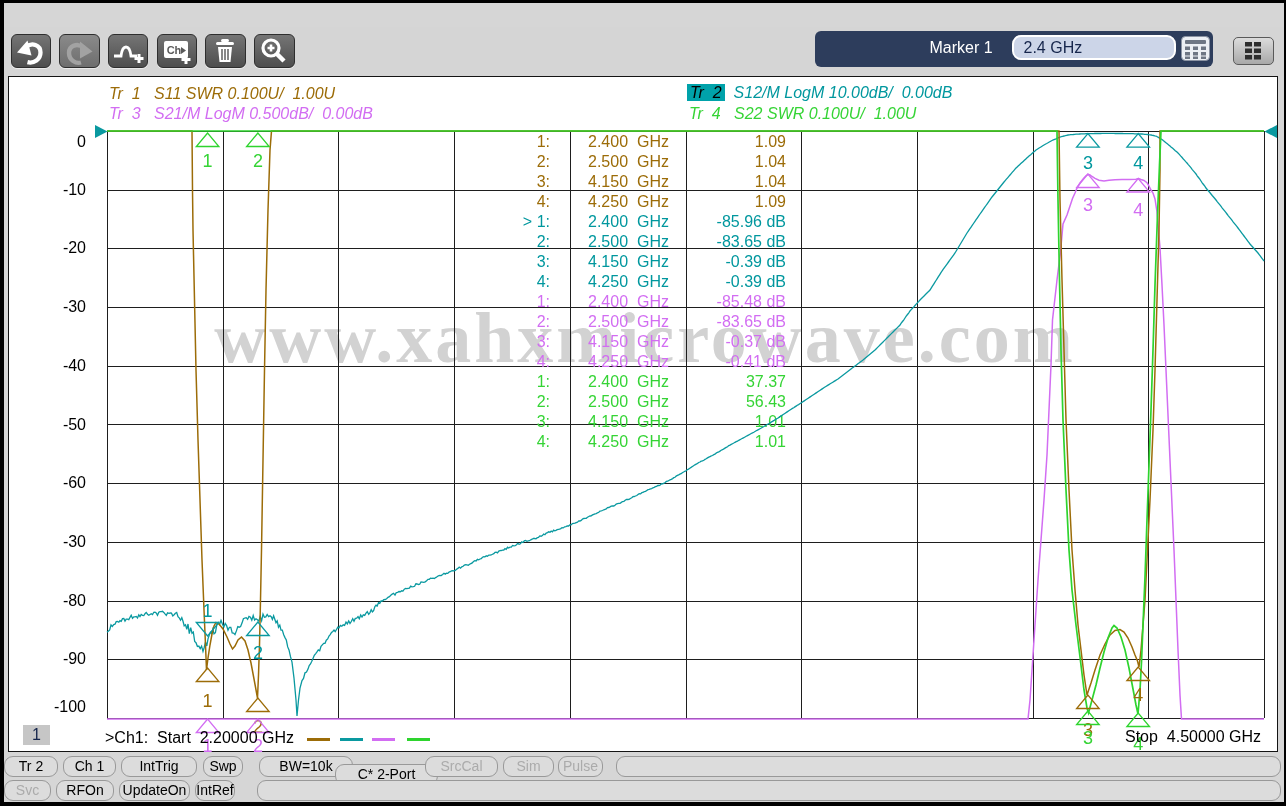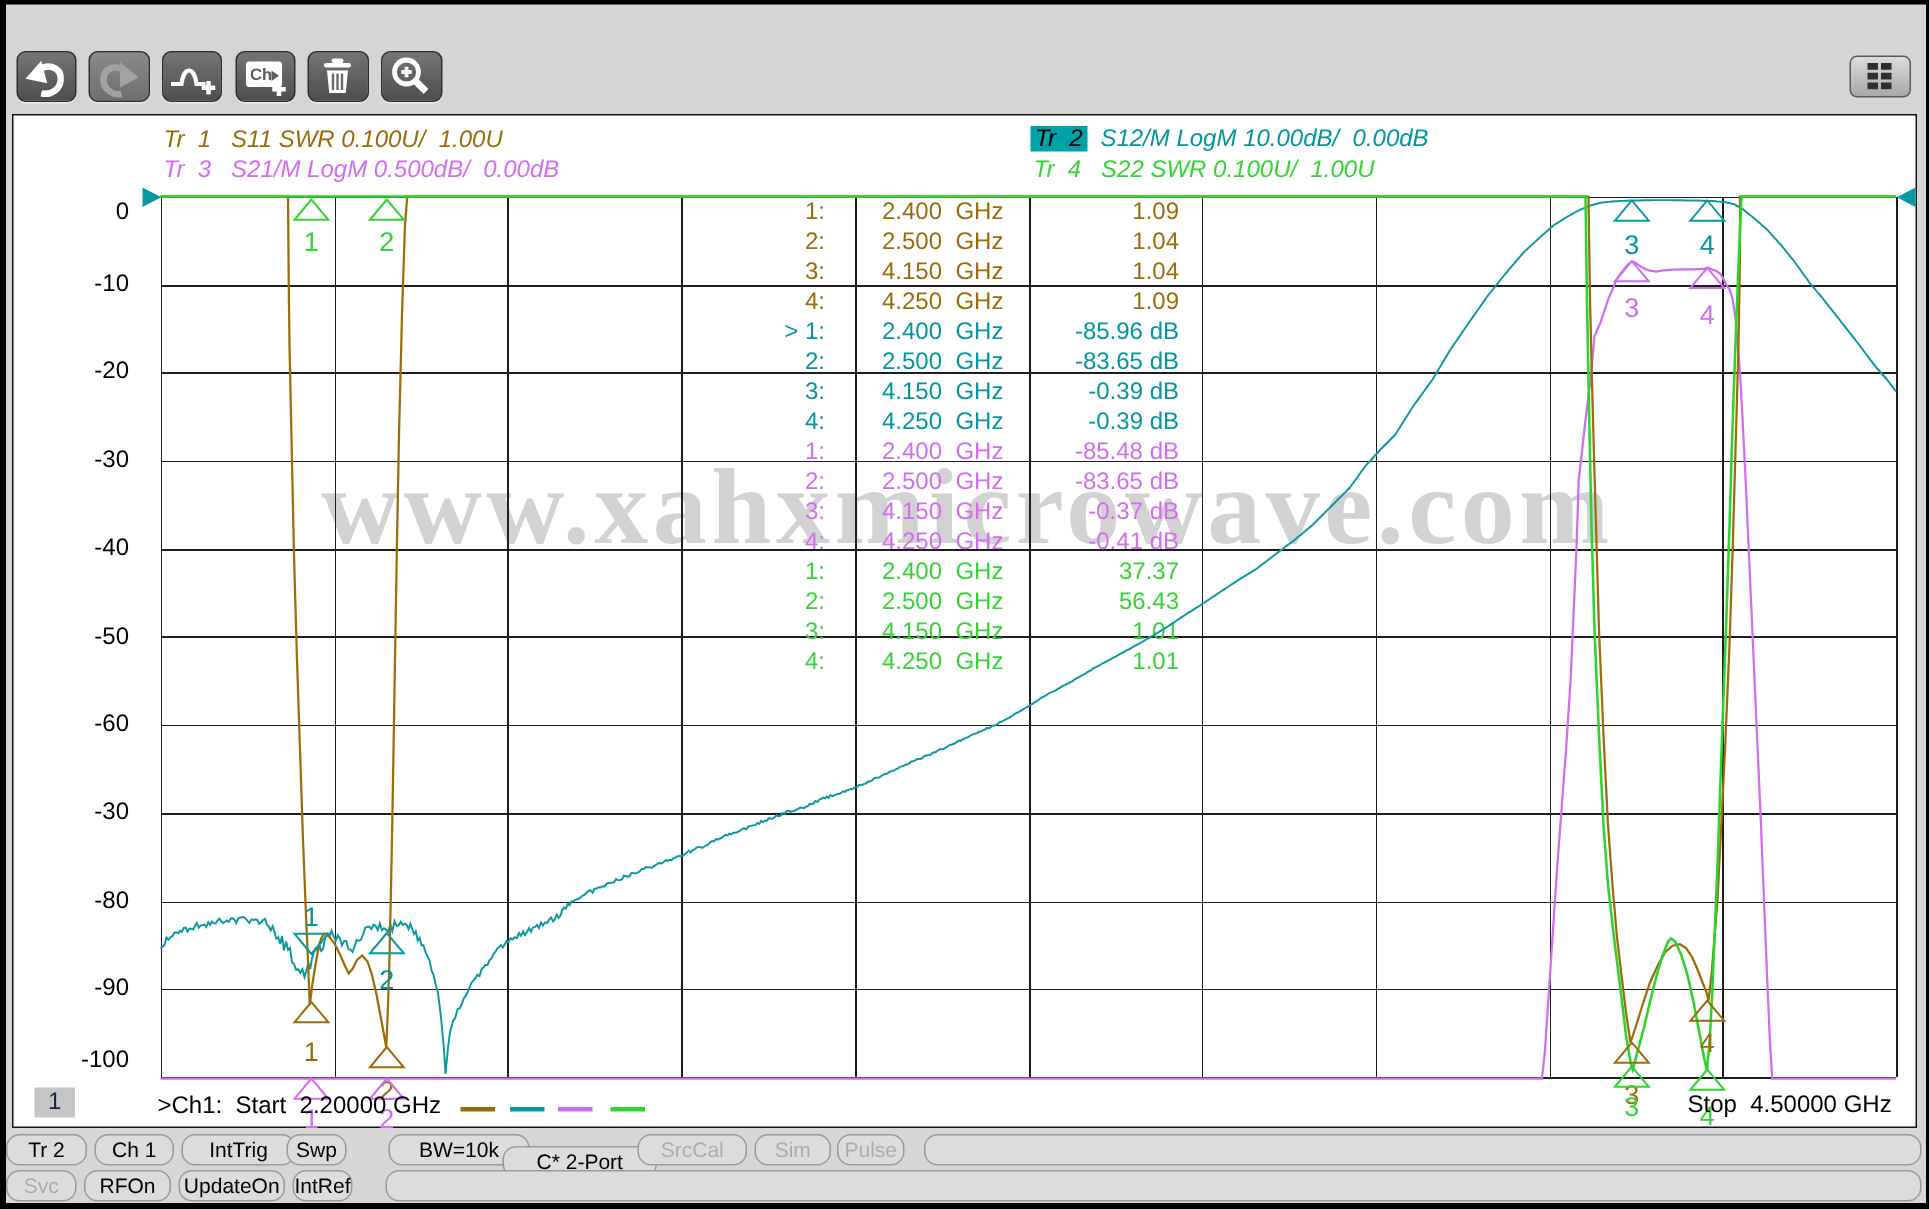--- a/index.html
+++ b/index.html
@@ -69,39 +69,58 @@
           <path d="M17 15 v11 M20 15 v11 M23 15 v11" stroke="#6a6a6a" stroke-width="1.6"></path>
         </svg>
       </div>
       <div class="tbtn" style="left:250.5px">
         <svg width="40" height="34" viewBox="0 0 40 34">
           <circle cx="17" cy="14" r="8" fill="none" stroke="#fff" stroke-width="3.2"></circle>
           <path d="M17 10.5 v7 M13.5 14 h7" stroke="#fff" stroke-width="2.6"></path>
           <path d="M23 20 L30 27" stroke="#fff" stroke-width="4.5"></path>
         </svg>
       </div>
+   <div id="mbar">
+        <span class="mlab">Marker 1</span>
+        <div class="minput">2.4 GHz</div>
+        <div class="mcalc"><svg width="29" height="25" viewBox="0 0 29 25">
+            <rect x="0.5" y="0.5" width="28" height="24" rx="4" fill="#eceff4" stroke="#8b93a3"></rect>
+            <rect x="4" y="4" width="21" height="4" rx="1" fill="#6e7684"></rect>
+            <g fill="#6e7684">
+              <rect x="4" y="10.5" width="5" height="3.5"></rect>
+              <rect x="12" y="10.5" width="5" height="3.5"></rect>
+              <rect x="20" y="10.5" width="5" height="3.5"></rect>
+              <rect x="4" y="16" width="5" height="3.5"></rect>
+              <rect x="12" y="16" width="5" height="3.5"></rect>
+              <rect x="20" y="16" width="5" height="3.5"></rect>
+              <rect x="4" y="20.5" width="5" height="2.5"></rect>
+              <rect x="12" y="20.5" width="5" height="2.5"></rect>
+              <rect x="20" y="20.5" width="5" height="2.5"></rect>
+            </g>
+          </svg></div>
+      </div>
    <div id="rbtn">
         <svg width="28" height="28" viewBox="0 0 28 28">
           <g fill="#2e2e2e">
             <rect x="6" y="4" width="7" height="4.5"></rect>
             <rect x="15" y="4" width="7" height="4.5"></rect>
             <rect x="6" y="10.5" width="7" height="4.5"></rect>
             <rect x="15" y="10.5" width="7" height="4.5"></rect>
             <rect x="6" y="17" width="7" height="4.5"></rect>
             <rect x="15" y="17" width="7" height="4.5"></rect>
           </g>
         </svg>
       </div>
  </div>
  <div id="panel"></div>
 </div>
 <div class="pill" style="left:4px;top:756px;width:54px">Tr 2</div>
 <div class="pill" style="left:63px;top:756px;width:53px">Ch 1</div>
 <div class="pill" style="left:121px;top:756px;width:76px">IntTrig</div>
-<div class="pill" style="left:191px;top:756px;width:40px">Swp</div>
+<div class="pill" style="left:203px;top:756px;width:40px">Swp</div>
 <div class="pill" style="left:259px;top:756px;width:94px">BW=10k</div>
 <div class="pill" style="left:335px;top:764px;width:103px">C* 2-Port</div>
 <div class="pill dis" style="left:425px;top:756px;width:73px">SrcCal</div>
 <div class="pill dis" style="left:503px;top:756px;width:51px">Sim</div>
 <div class="pill dis" style="left:558px;top:756px;width:45px">Pulse</div>
 <div class="pill" style="left:616px;top:756px;width:665px"></div>
 <div class="pill dis" style="left:4px;top:780px;width:47px">Svc</div>
 <div class="pill" style="left:56px;top:780px;width:58px">RFOn</div>
 <div class="pill" style="left:119px;top:780px;width:71px">UpdateOn</div>
 <div class="pill" style="left:195px;top:780px;width:40px">IntRef</div>

